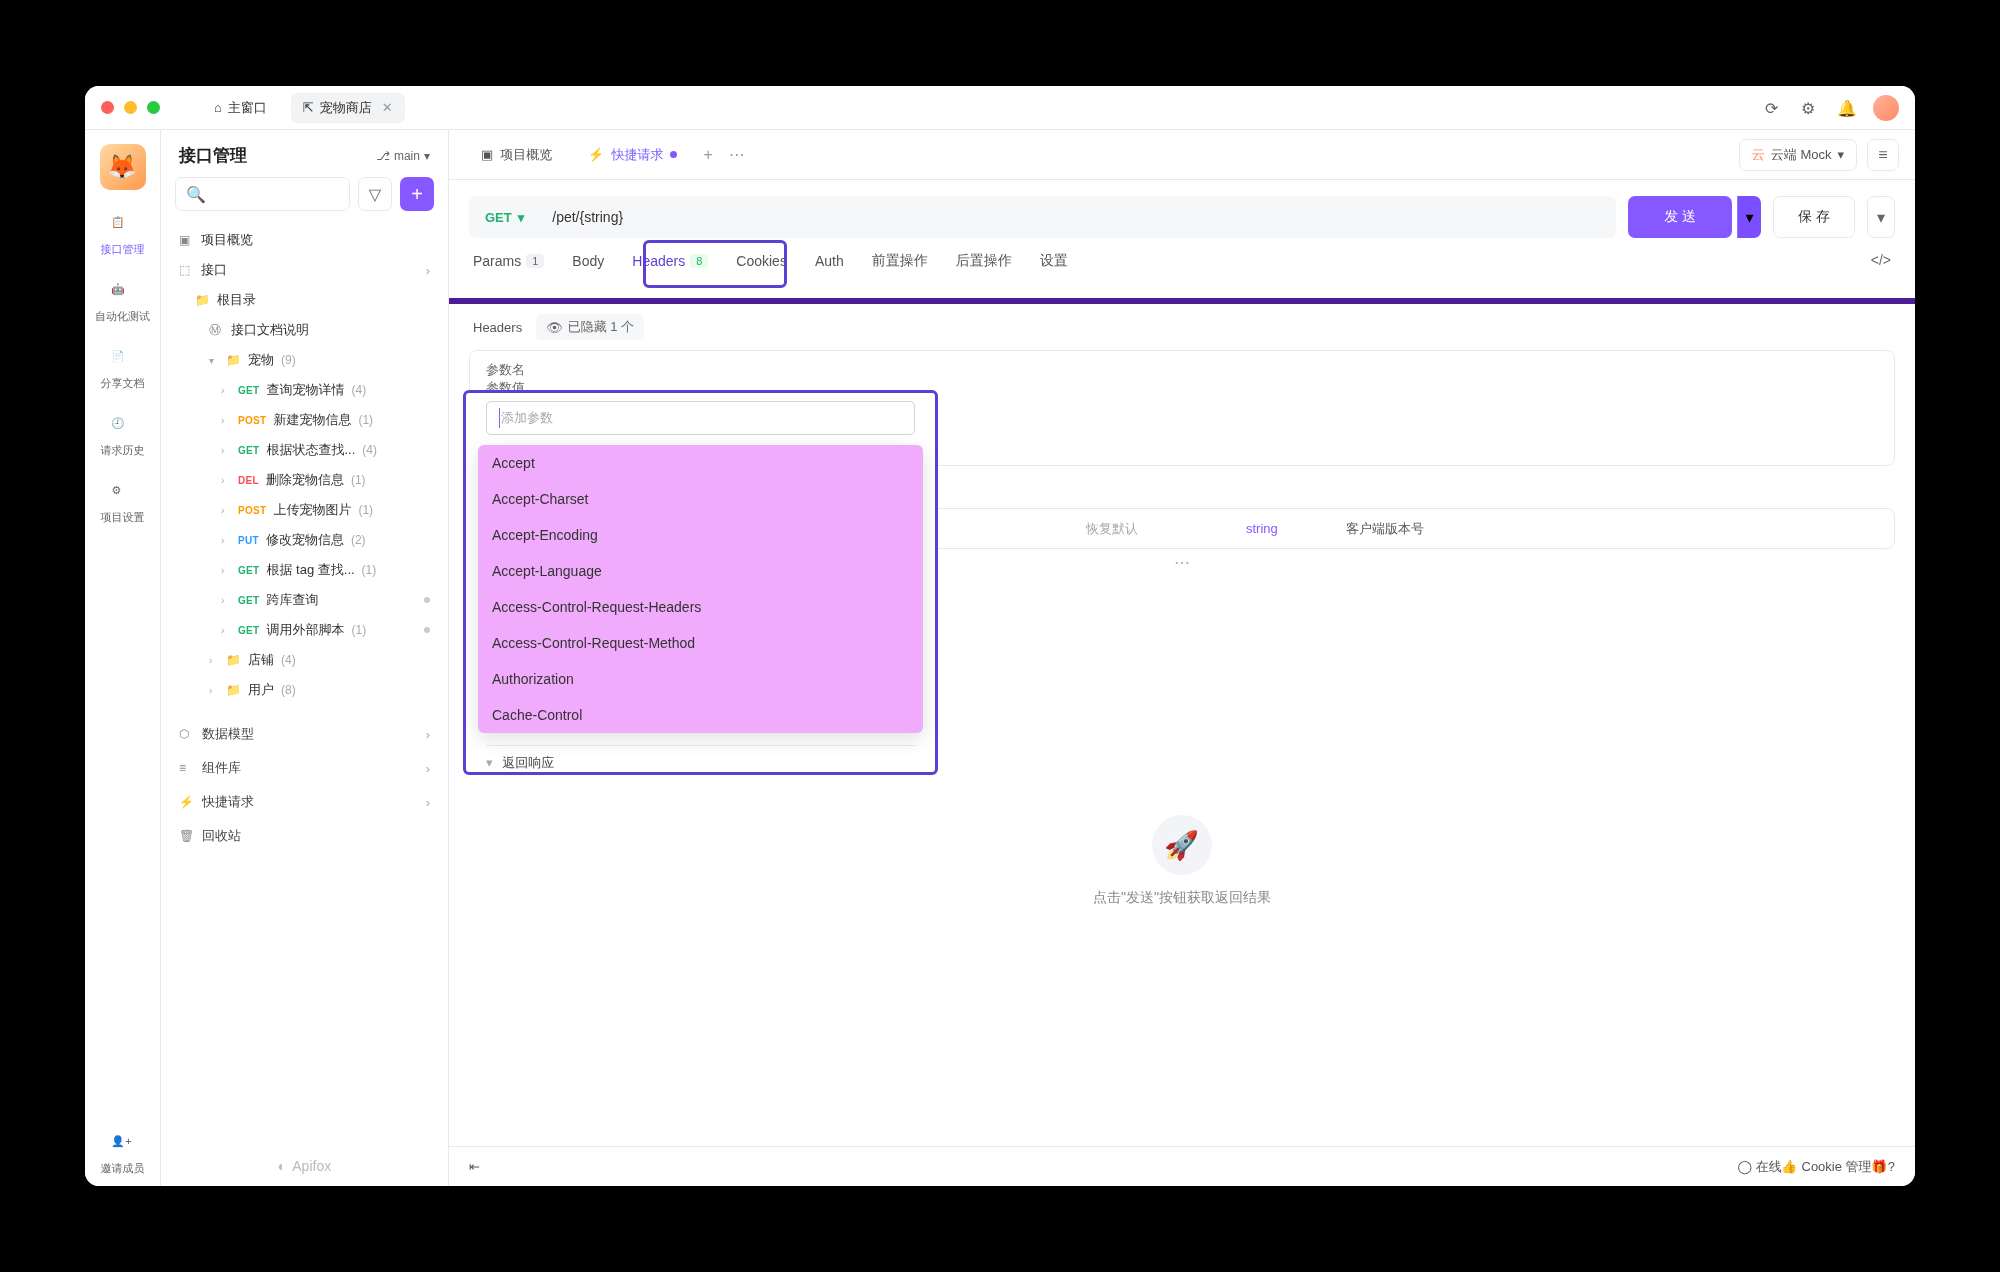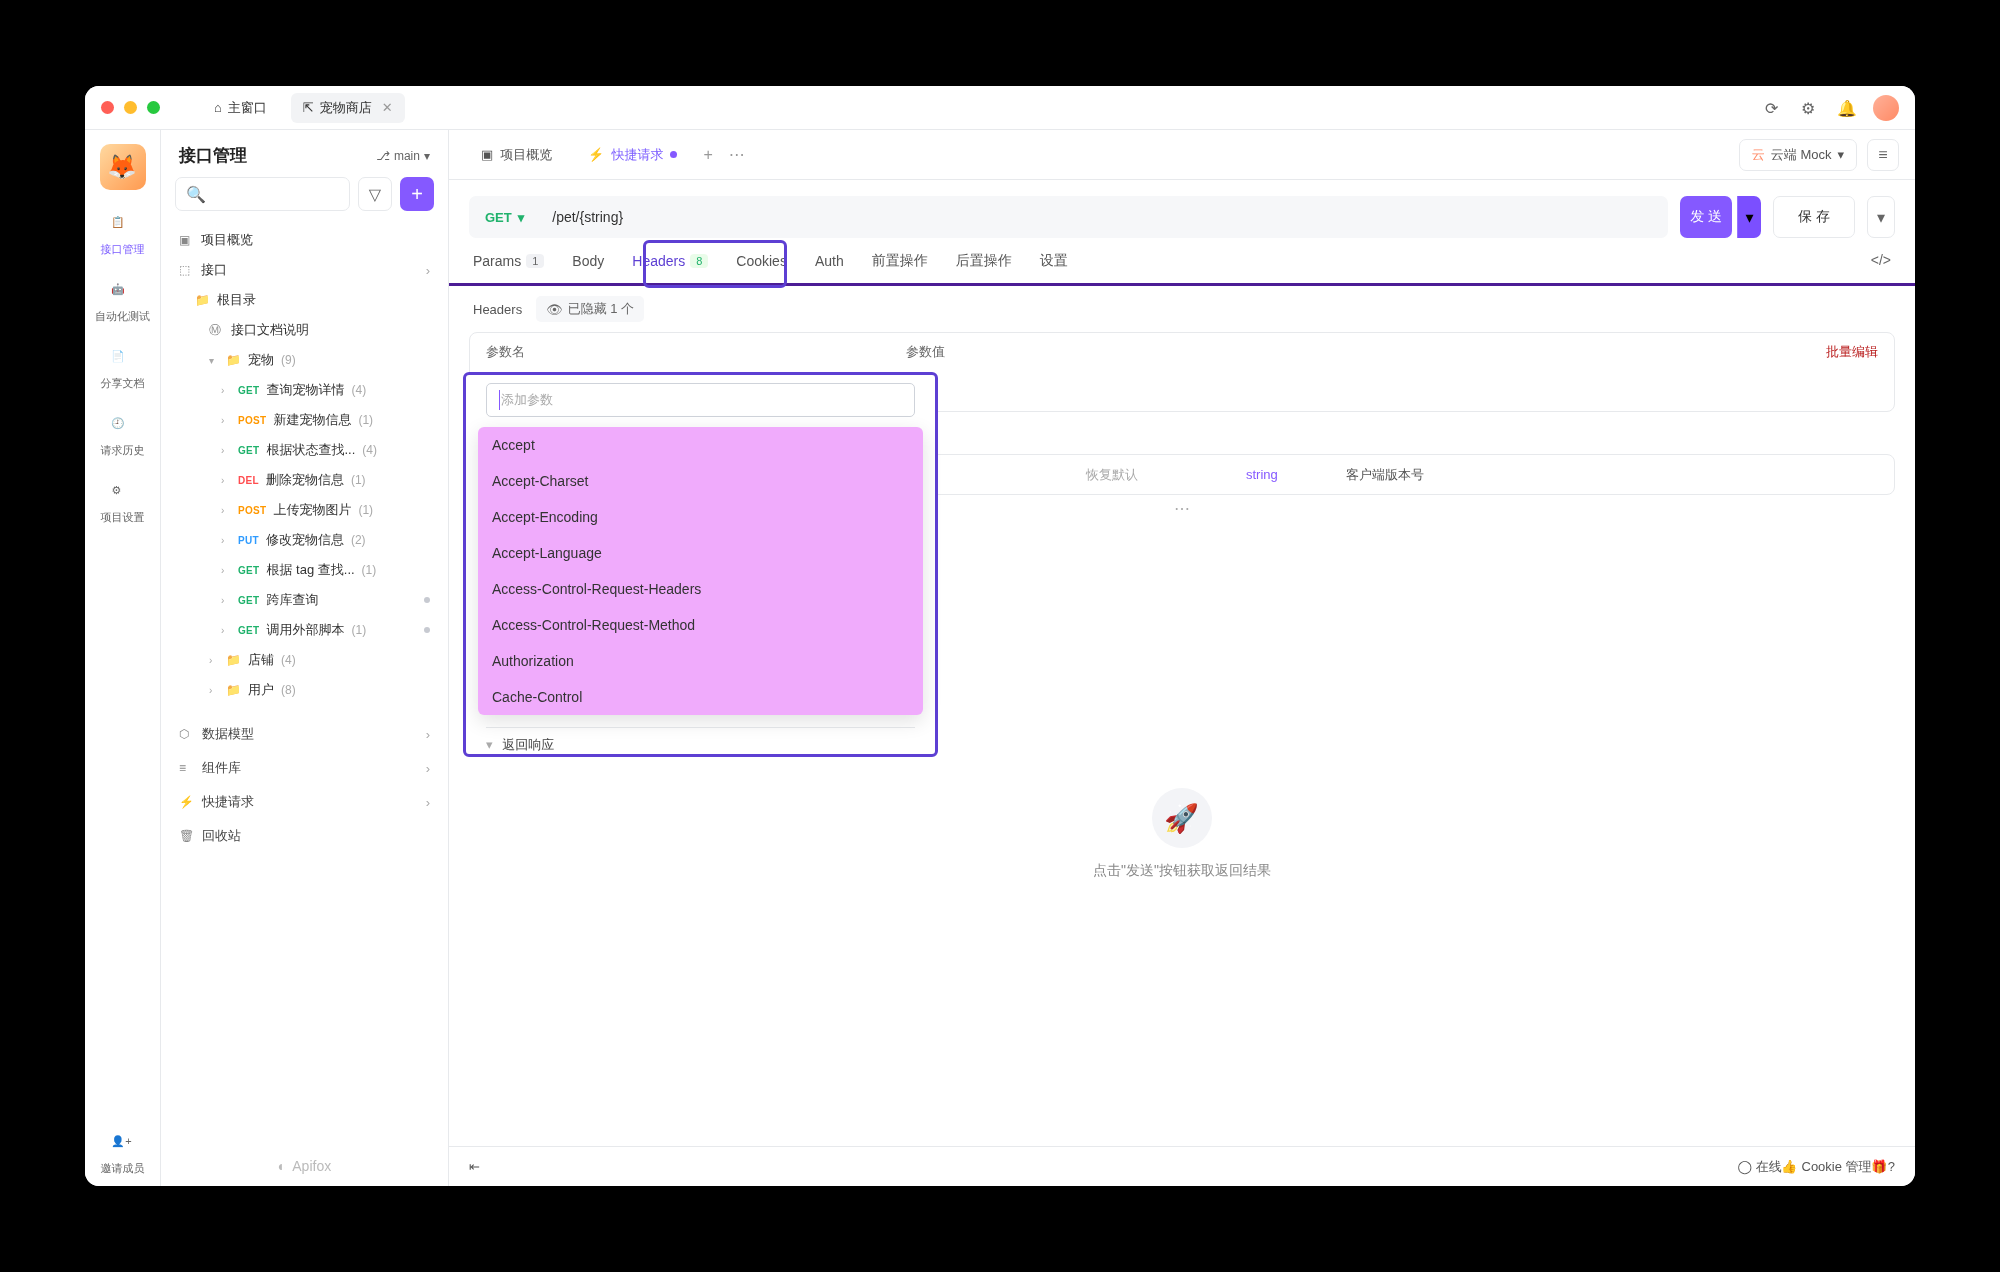--- a/index.html
+++ b/index.html
@@ -51,36 +51,36 @@
 .mtab.active { color: #7b5cff; }
 .tabs-more { color: #999; padding: 6px; cursor:pointer;}
 .tabs-right { margin-left: auto; display: flex; gap: 10px; align-items: center; }
 .env-pill { border: 1px solid #e7e9ec; border-radius: 7px; padding: 6px 12px; font-size: 13px; color: #555; display: flex; align-items: center; gap: 6px; }
 .env-icon { color: #ff8a65; }
 .menu-btn { border: 1px solid #e7e9ec; border-radius: 7px; width: 32px; height: 32px; display:flex;align-items:center;justify-content:center;color:#666; }
 .url-bar { padding: 16px 20px 0; display: flex; gap: 12px; align-items: center; }
 .url-input { flex: 1; display: flex; align-items: center; background: #f6f7f9; border-radius: 7px; height: 42px; }
 .method-select { color: #20b26c; font-weight: 600; font-size: 13px; padding: 0 16px; display: flex; align-items: center; gap: 6px; }
 .url-text { padding: 0 12px; font-size: 14px; color: #333; flex: 1; }
-.send-btn { background: #8559ff; color: #fff; border-radius: 7px; height: 42px; padding: 0 10px; font-size: 14px; display: flex; align-items: center; gap: 4px; }
+.send-btn { background: #8559ff; color: #fff; border-radius: 7px; height: 42px; padding: 0 36px; font-size: 14px; display: flex; align-items: center; gap: 4px; }
 .send-caret { background:#7b4fff; width:24px; display:flex; align-items:center; justify-content:center; border-left:1px solid rgba(255,255,255,0.2); height:42px; border-radius: 0 7px 7px 0; margin-left:-7px;}
 .save-btn { border: 1px solid #e7e9ec; border-radius: 7px; height: 42px; padding: 0 24px; font-size: 14px; color: #333; display:flex;align-items:center;}
 .save-caret { border:1px solid #e7e9ec; border-radius:7px; width:28px; height:42px; display:flex;align-items:center;justify-content:center;color:#666;}
-.subtabs { display: flex; gap: 28px; padding: 14px 24px 1px; font-size: 14px; color: #555; border-bottom: 3px solid #4c1d95; position: relative; }
+.subtabs { display: flex; gap: 28px; padding: 14px 24px 16px; font-size: 14px; color: #555; border-bottom: 6px solid #4c1d95; position: relative; }
 .subtab { padding-bottom: 12px; cursor: pointer; display: flex; align-items: center; gap: 5px; }
 .subtab.active { color: #333; }
 .subtab .badge { background: #f0f1f4; color: #666; font-size: 11px; padding: 1px 6px; border-radius: 4px; }
 .subtab.active .badge { background: #e9fce9; color: #20b26c; }
 .subtab-hl { position: absolute; border: 3px solid #5d3fd3; border-radius: 6px; left: 194px; width: 144px; top: 2px; height: 48px; pointer-events: none; }
 .subtabs-right { margin-left:auto; color:#666; }
 .headers-bar { display: flex; align-items: center; gap: 14px; padding: 10px 24px; font-size: 13px; color: #555; }
 .hidden-btn { background: #f6f7f9; padding: 4px 10px; border-radius: 5px; display: flex; align-items: center; gap: 5px; color: #666; }
 .table-area { padding: 0 20px; position: relative; }
 .table-box { border: 1px solid #e7e9ec; border-radius: 8px; overflow: visible; position: relative; }
-.table-head { display: flex; padding: 10px 16px; font-size: 13px; color: #666; }
+.table-head { display: flex; padding: 10px 16px; font-size: 13px; color: #666; flex-direction: column; }
 .col-name { width: 420px; }
 .col-val { flex: 1; }
 .col-actions { font-size: 13px; color: #b91c1c; }
 .add-param-wrap { position: absolute; left: 14px; top: 40px; width: 475px; border: 3px solid #5d3fd3; border-radius: 6px; background: #fff; z-index: 20; }
 .add-input { border: 1px solid #cfd3da; border-radius: 5px; margin: 8px 20px 10px; padding: 7px 10px; font-size: 13px; color: #aaa; position: relative; }
 .add-input .cursor-line { position:absolute; left:12px; top:6px; bottom:6px; width:1px; background:#8559ff;}
 .dropdown { background: #f0abfc; margin: 0 12px 8px; border-radius: 6px; box-shadow: 0 6px 20px rgba(0,0,0,0.12); max-height: 290px; overflow-y: auto; position: relative; }
 .dropdown::-webkit-scrollbar { width: 8px; }
 .dropdown::-webkit-scrollbar-thumb { background: #888; border-radius: 4px; }
 .dd-item { padding: 10px 14px; font-size: 14px; color: #333; cursor: pointer; }

